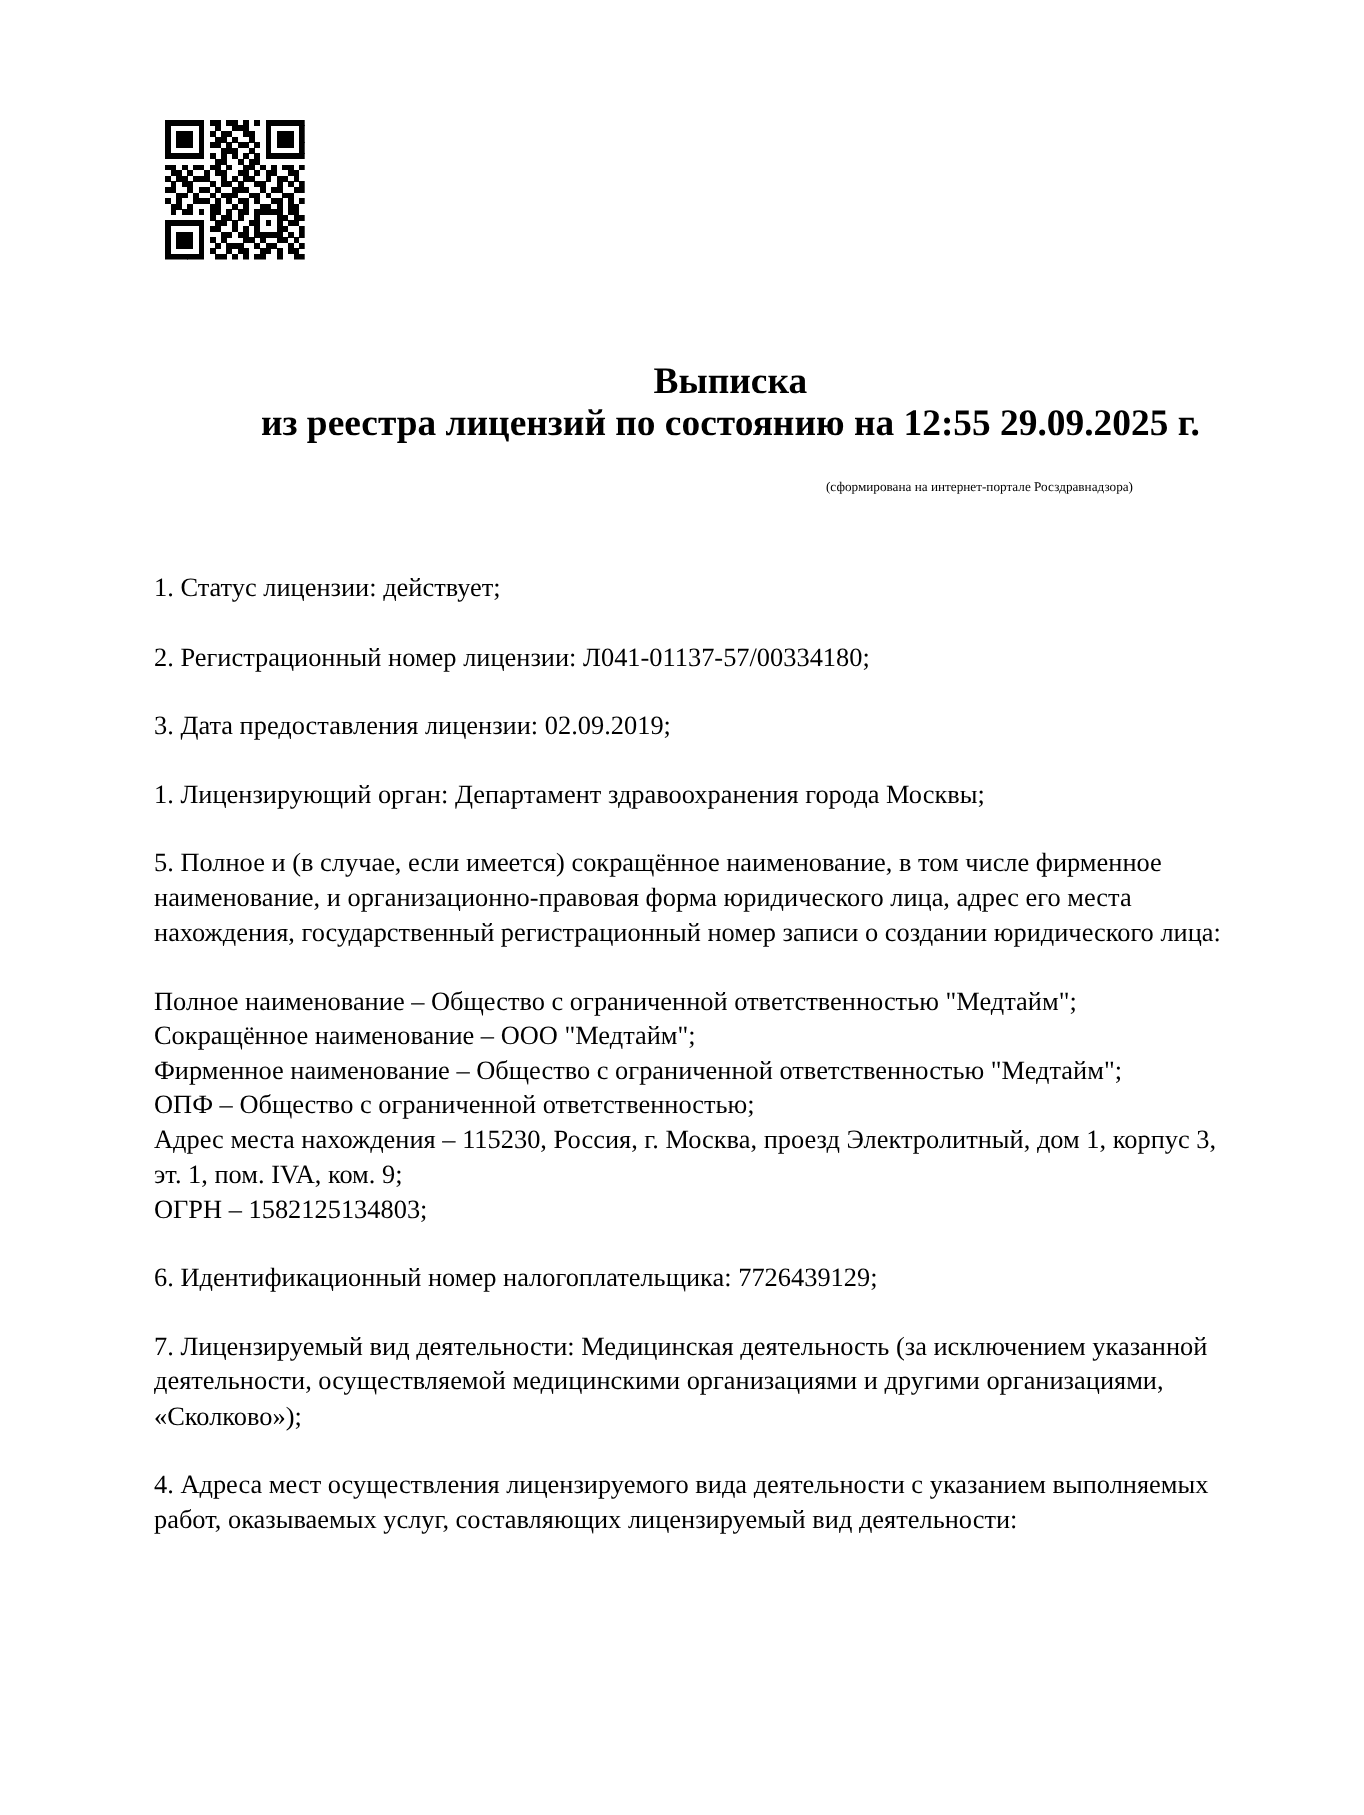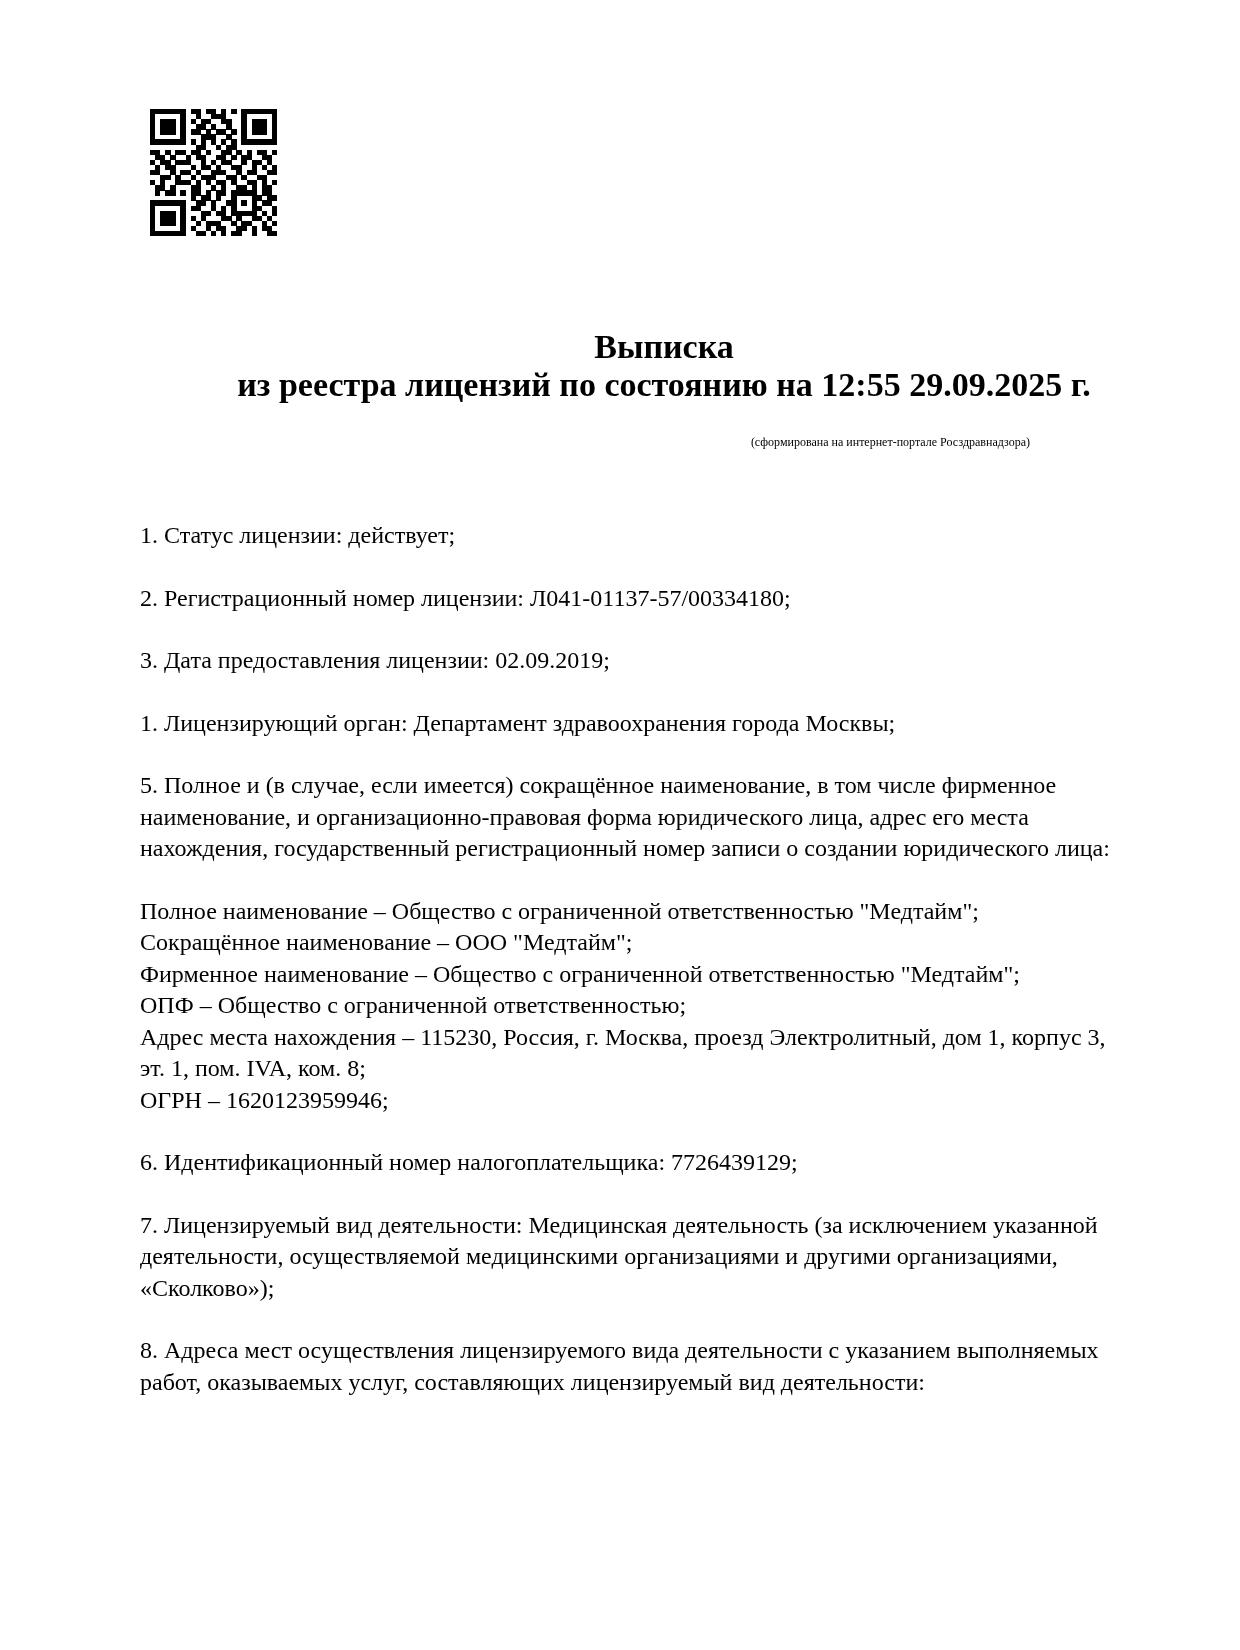--- a/index.html
+++ b/index.html
@@ -421,33 +421,33 @@
       <div class="line">наименование, и организационно-правовая форма юридического лица, адрес его места</div>
       <div class="line">нахождения, государственный регистрационный номер записи о создании юридического лица:</div>
     </div>
 
     <div class="block">
       <div class="line">Полное наименование – Общество с ограниченной ответственностью "Медтайм";</div>
       <div class="line">Сокращённое наименование – ООО "Медтайм";</div>
       <div class="line">Фирменное наименование – Общество с ограниченной ответственностью "Медтайм";</div>
       <div class="line">ОПФ – Общество с ограниченной ответственностью;</div>
       <div class="line">Адрес места нахождения – 115230, Россия, г. Москва, проезд Электролитный, дом 1, корпус 3,</div>
-      <div class="line">эт. 1, пом. IVA, ком. 8;</div>
-      <div class="line">ОГРН – 1620123959946;</div>
+      <div class="line">эт. 1, пом. IVA, ком. 9;</div>
+      <div class="line">ОГРН – 1582125134803;</div>
     </div>
 
     <div class="block">
       <div class="line">6. Идентификационный номер налогоплательщика: 7726439129;</div>
     </div>
 
     <div class="block">
       <div class="line">7. Лицензируемый вид деятельности: Медицинская деятельность (за исключением указанной</div>
       <div class="line">деятельности, осуществляемой медицинскими организациями и другими организациями,</div>
       <div class="line">«Сколково»);</div>
     </div>
 
     <div class="block">
-      <div class="line">8. Адреса мест осуществления лицензируемого вида деятельности с указанием выполняемых</div>
+      <div class="line">4. Адреса мест осуществления лицензируемого вида деятельности с указанием выполняемых</div>
       <div class="line">работ, оказываемых услуг, составляющих лицензируемый вид деятельности:</div>
     </div>
 
   </div>
 </div>
 
 </body></html>

